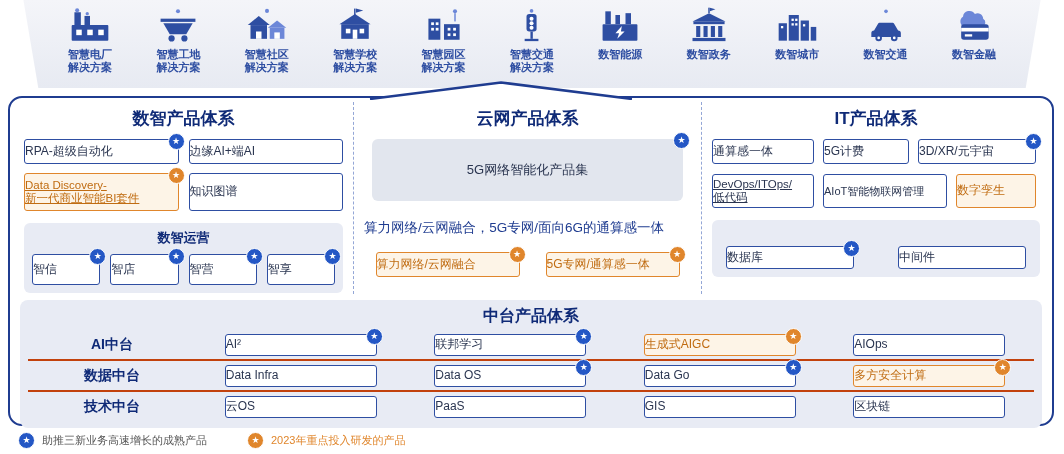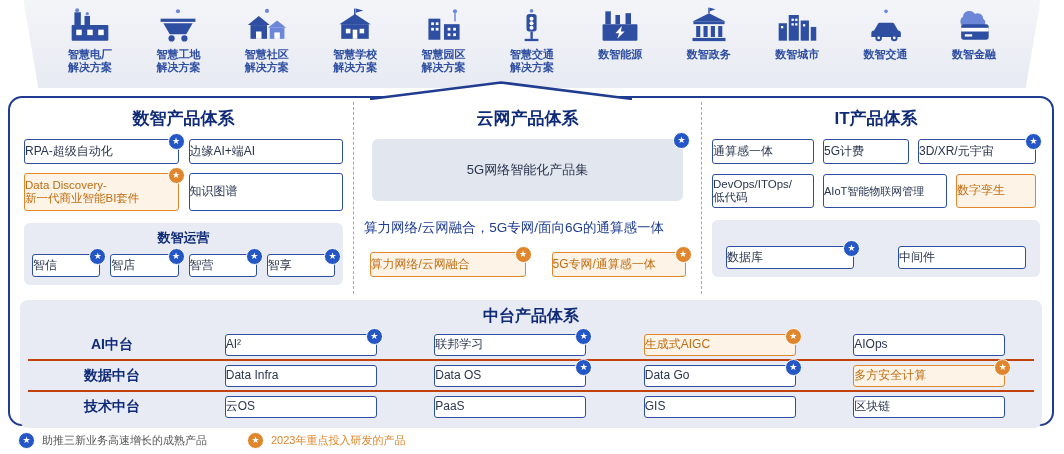--- a/index.html
+++ b/index.html
@@ -52,37 +52,37 @@
     position:absolute;top:-7px;right:-7px;width:15px;height:15px;border-radius:50%;
     background:#2457c5;border:1px solid #fff;color:#fff;display:flex;align-items:center;
     justify-content:center;font-size:9px;line-height:1;z-index:2;
   }
   .star::before{content:"★";}
   .star.orange{background:#e0862c;}
   .star.static{position:static;width:15px;height:15px;flex:0 0 15px;}
 
   .grid2{display:grid;grid-template-columns:1fr 1fr;grid-template-rows:25px 38px;
     column-gap:10px;row-gap:9px;margin-top:9px;}
-  .fs115{font-size:11.5px;}
+  .fs115{font-size:11.5px;text-decoration:underline;}
 
   .sub-panel{margin-top:12px;background:#e8ebf4;border-radius:6px;padding:6px 8px 8px 8px;}
   .sub-title{text-align:center;font-size:13px;font-weight:bold;color:#0f2a77;margin-bottom:7px;}
   .sub-row4{display:grid;grid-template-columns:repeat(4,1fr);column-gap:10px;}
-  .sub-row4 .box{height:23px;}
+  .sub-row4 .box{height:31px;}
   .sub-row2{display:flex;justify-content:center;gap:44px;}
   .sub-row2 .box{width:128px;height:23px;margin-top:20px;}
 
   .big-box{
     position:relative;margin:9px 8px 0 8px;height:62px;background:#e2e6ee;border-radius:6px;
     display:flex;align-items:center;justify-content:center;font-size:13px;color:#2a3550;
   }
   .caption{margin-top:18px;text-align:left;font-size:13.5px;font-weight:normal;color:#1f3c90;}
   .orow{margin-top:15px;display:flex;justify-content:center;gap:26px;}
   .orow .box{height:25px;}
-  .orow .b1{width:156px;}
+  .orow .b1{width:144px;}
   .orow .b2{width:134px;}
 
   .it-row1{display:grid;grid-template-columns:102px 86px 118px;column-gap:9px;margin-top:9px;}
   .it-row1 .box{height:25px;}
   .it-row2{display:grid;grid-template-columns:102px 124px 80px;column-gap:9px;margin-top:10px;}
   .it-row2 .box{height:34px;}
   .fs11{font-size:11px;}
 
   
   .mid-panel{margin:6px 10px 0 10px;background:#e8ebf4;border-radius:8px;

